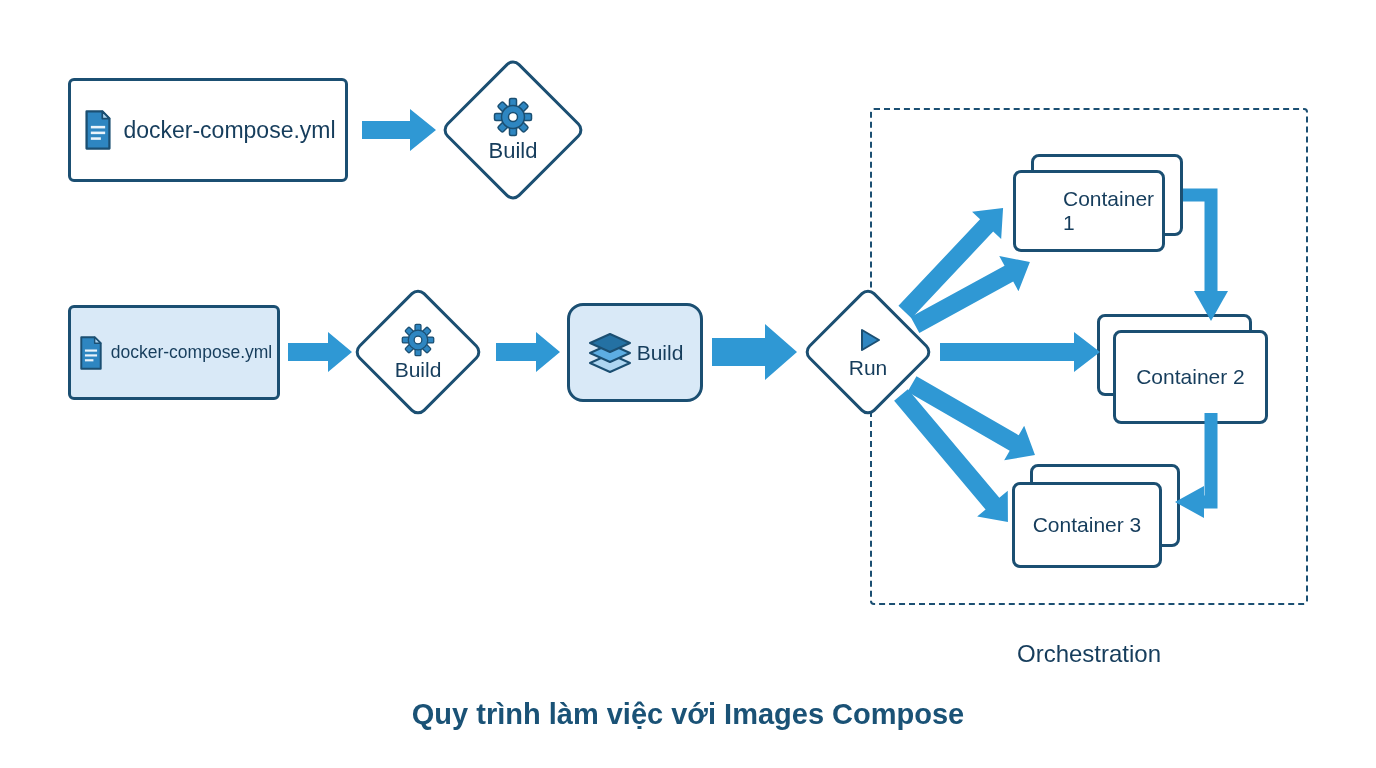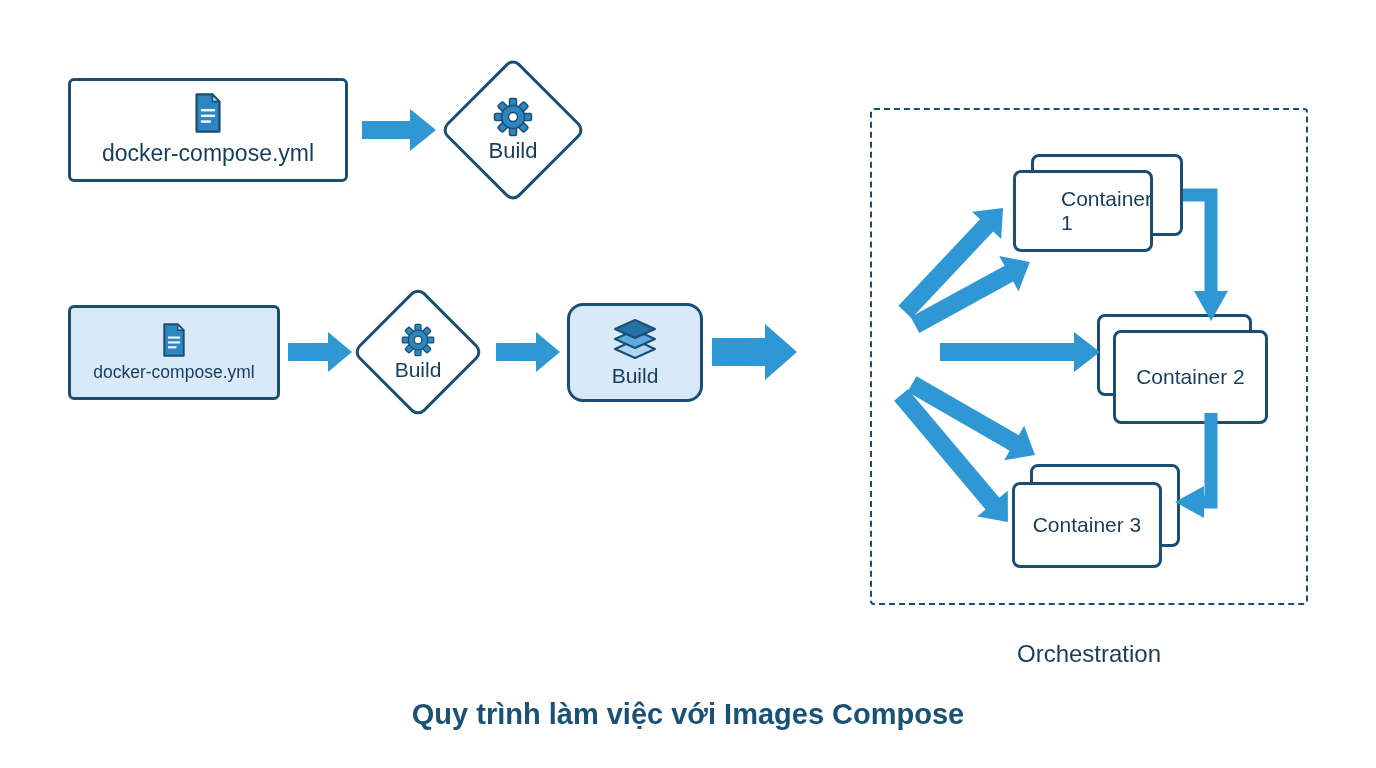--- a/index.html
+++ b/index.html
@@ -13,21 +13,21 @@
   *{margin:0;padding:0;box-sizing:border-box;}
   body{background:#ffffff;}
   .canvas{
     position:relative;width:1376px;height:768px;background:#fff;
     font-family:"Liberation Sans","DejaVu Sans",sans-serif;color:var(--text-navy);
     overflow:hidden;
   }
   .dashed-box{position:absolute;left:870px;top:108px;width:438px;height:497px;
     border:2.5px dashed var(--navy);border-radius:4px;z-index:1;}
   .arrows{position:absolute;left:0;top:0;z-index:4;pointer-events:none;}
-  .node{position:absolute;z-index:3;display:flex;flex-direction:column;align-items:center;
+  .node{position:absolute;z-index:3;display:flex;align-items:center;
     justify-content:center;gap:7px;border:3px solid var(--navy);background:#fff;}
   .file-box{border-radius:6px;}
   .file-box.top{left:68px;top:78px;width:280px;height:104px;}
   .file-box.mid{left:68px;top:305px;width:212px;height:95px;background:var(--fill-light);gap:5px;}
   .images-box{left:567px;top:303px;width:136px;height:99px;border-radius:16px;
     background:var(--fill-light);gap:4px;}
   .label-lg{font-size:23px;font-weight:500;}
   .label-md{font-size:17.5px;font-weight:500;}
   .node-label{font-size:21px;font-weight:500;}
   .diamond-wrap{position:absolute;z-index:3;display:flex;align-items:center;justify-content:center;}
@@ -38,21 +38,21 @@
     border-radius:10px;transform:rotate(45deg);}
   .top-build .diamond-shape{width:104px;height:104px;}
   .mid-build .diamond-shape,.run .diamond-shape{width:94px;height:94px;}
   .diamond-content{position:relative;z-index:1;display:flex;flex-direction:column;
     align-items:center;gap:1px;}
   .diamond-label{font-size:22px;font-weight:500;}
   .diamond-label.sm{font-size:21px;}
   .card{position:absolute;z-index:3;background:#fff;border:3px solid var(--navy);border-radius:8px;}
   .card.front{display:flex;align-items:center;justify-content:center;font-size:21px;font-weight:500;}
   .c1-back{left:1031px;top:154px;width:152px;height:82px;}
-  .c1-front{left:1013px;top:170px;width:140px;height:82px;padding-left:47px;}
+  .c1-front{left:1013px;top:170px;width:152px;height:82px;padding-left:47px;}
   .c2-back{left:1097px;top:314px;width:155px;height:82px;}
   .c2-front{left:1113px;top:330px;width:155px;height:94px;}
   .c3-back{left:1030px;top:464px;width:150px;height:83px;}
   .c3-front{left:1012px;top:482px;width:150px;height:86px;}
   .orch-label{position:absolute;left:869px;top:616px;width:440px;text-align:center;
     font-size:24px;font-weight:400;z-index:3;margin-top:24px;}
   .caption{position:absolute;left:0;right:0;top:698px;text-align:center;font-size:29px;
     font-weight:700;color:var(--caption);z-index:3;}
 </style>
 </head>
@@ -132,20 +132,29 @@
 
   <div class="node images-box">
     <svg width="46" height="42" viewBox="0 0 46 42">
       <polygon points="23,22 3,31 23,40 43,31" fill="#aed6f1" stroke="#1b4f72" stroke-width="2" stroke-linejoin="round"></polygon>
       <polygon points="23,12 3,21 23,30 43,21" fill="#5dade2" stroke="#1b4f72" stroke-width="2" stroke-linejoin="round"></polygon>
       <polygon points="23,2 3,11 23,20 43,11" fill="#2471a3" stroke="#1b4f72" stroke-width="2" stroke-linejoin="round"></polygon>
     </svg>
     <div class="node-label">Build</div>
   </div>
 
+  <div class="diamond-wrap run">
+    <div class="diamond-shape"></div>
+    <div class="diamond-content">
+      <svg width="30" height="30" viewBox="0 0 30 30">
+        <polygon points="9,5 26,15 9,25" fill="#2e86c1" stroke="#1b4f72" stroke-width="2" stroke-linejoin="round"></polygon>
+      </svg>
+      <div class="diamond-label sm">Run</div>
+    </div>
+  </div>
 
   <div class="card c1-back"></div>
   <div class="card front c1-front">
     <span>Container 1</span>
   </div>
 
   <div class="card c2-back"></div>
   <div class="card front c2-front">
     <span>Container 2</span>
   </div>

